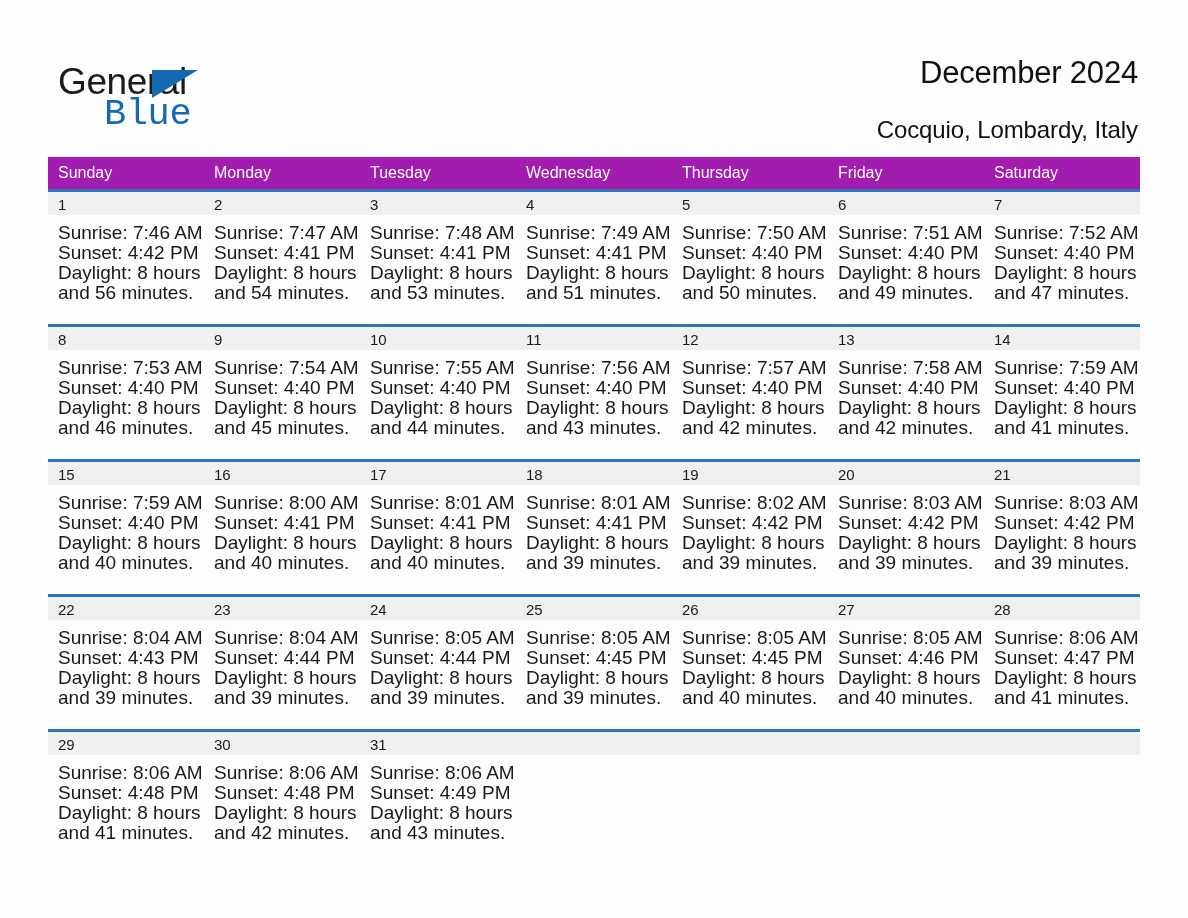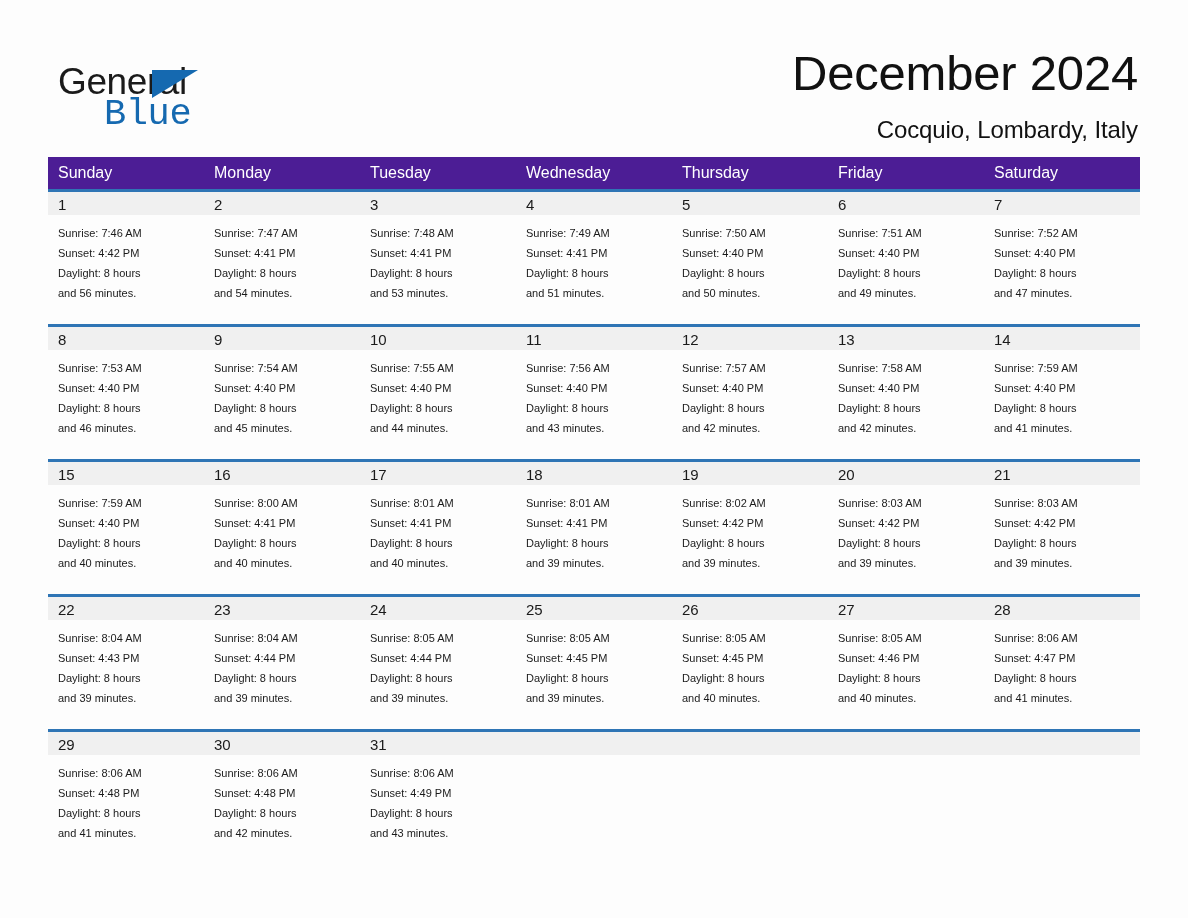--- a/index.html
+++ b/index.html
@@ -69,21 +69,21 @@
     font-family: Liberation Mono, monospace;
   }
 
   .title-block {
     position: absolute;
     right: 50px;
     top: 48px;
     text-align: right;
   }
   .cal-title {
-    font-size: 49px;
+    font-size: 31px;
     line-height: 50px;
     font-weight: normal;
     color: #111;
     letter-spacing: -0.2px;
   }
   .cal-subtitle {
     margin-top: 17px;
     font-size: 24px;
     line-height: 30px;
     font-weight: normal;
@@ -95,21 +95,21 @@
   .calendar {
     position: absolute;
     left: 48px;
     top: 157px;
     width: 1092px;
     border-collapse: collapse;
     table-layout: fixed;
   }
 
   .calendar th {
-    background: #4c1d95;
+    background: #a21caf;
     color: #ffffff;
     font-weight: normal;
     font-size: 16px;
     text-align: left;
     padding: 6px 0 7px 10px;
     height: 19px;
     border: none;
   }
 
   .calendar td {
@@ -133,21 +133,21 @@
     height: 23px;
     padding: 3px 0 0 10px;
     box-sizing: border-box;
     font-size: 15px;
     line-height: 19px;
     color: #1a1a1a;
   }
 
   .cell-body {
     padding: 8px 8px 0 10px;
-    font-size: 11px;
+    font-size: 19px;
     line-height: 20px;
     color: #1a1a1a;
   }
   .cell-body div {
     white-space: nowrap;
   }
 
   .cell.empty .daynum-band {
     background: #f0f0f0;
   }

